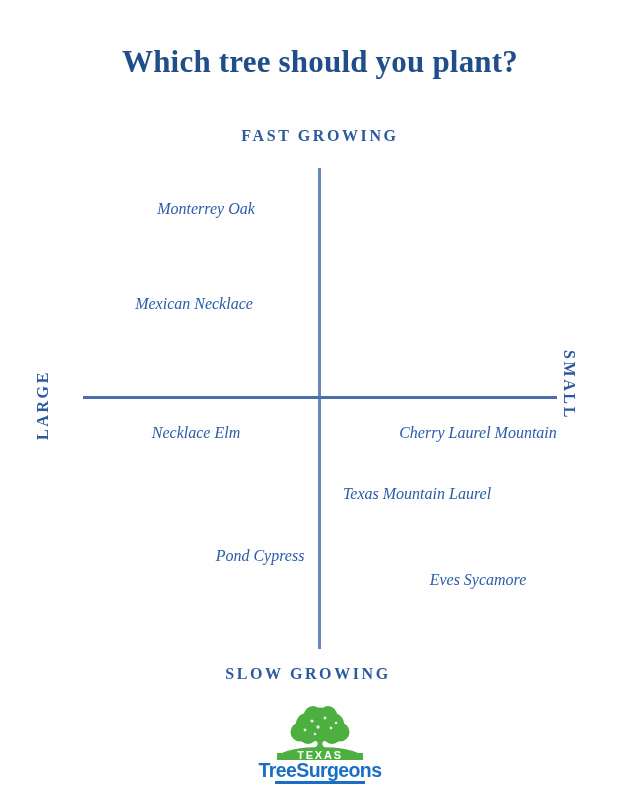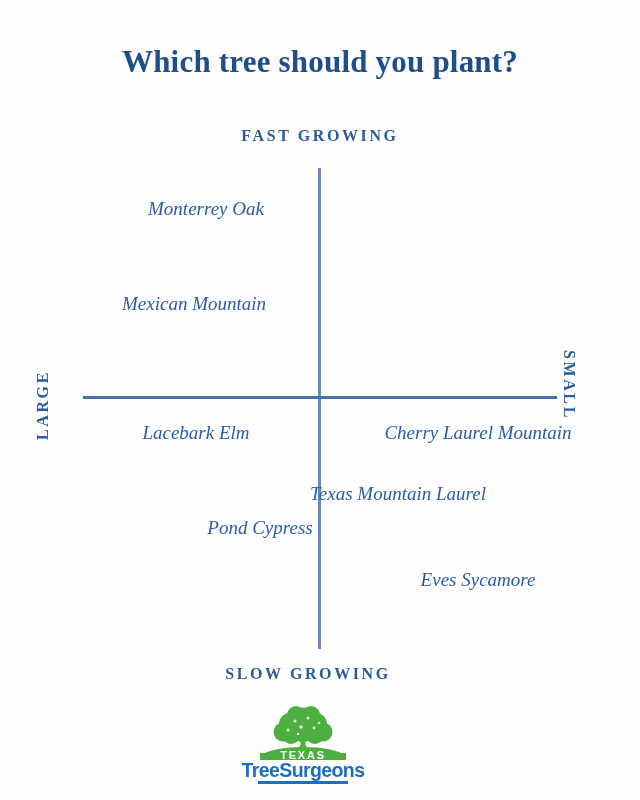--- a/index.html
+++ b/index.html
@@ -105,30 +105,30 @@
     transform: rotate(90deg);
     transform-origin: left top;
     white-space: nowrap;
   }
 
   
   .tree-item {
     position: absolute;
     font-family: "Liberation Serif", serif;
     font-style: italic;
-    font-size: 19px;
+    font-size: 16px;
     color: #2a5ca8;
     white-space: nowrap;
     transform: translate(-50%, -50%);
   }
 
   
   .logo {
     position: absolute;
-    left: 238px;
+    left: 255px;
     top: 703px;
     width: 130px;
     height: 82px;
   }
   .logo svg { display: block; }
 </style>
 </head>
 <body>
 
 <div id="infographic">
@@ -146,25 +146,25 @@
     <div class="pole-left-wrap">
       <div class="pole rot-ccw">LARGE</div>
     </div>
 
     <div class="pole-right-wrap">
       <div class="pole rot-cw">SMALL</div>
     </div>
 
     <div id="points-layer">
         <div class="tree-item" style="left: 206px; top: 209px;">Monterrey Oak</div>
-        <div class="tree-item" style="left: 194px; top: 304px;">Mexican Mountain</div>
-        <div class="tree-item" style="left: 196px; top: 433px;">Lacebark Elm</div>
-        <div class="tree-item" style="left: 260px; top: 528px;">Pond Cypress</div>
+        <div class="tree-item" style="left: 194px; top: 304px;">Mexican Necklace</div>
+        <div class="tree-item" style="left: 196px; top: 433px;">Necklace Elm</div>
+        <div class="tree-item" style="left: 260px; top: 556px;">Pond Cypress</div>
         <div class="tree-item" style="left: 478px; top: 433px;">Cherry Laurel Mountain</div>
-        <div class="tree-item" style="left: 398px; top: 494px;">Texas Mountain Laurel</div>
+        <div class="tree-item" style="left: 417px; top: 494px;">Texas Mountain Laurel</div>
         <div class="tree-item" style="left: 478px; top: 580px;">Eves Sycamore</div>
       </div>
 
   </div>
 
   <div class="logo">
     <svg width="130" height="82" viewBox="0 0 130 82" xmlns="http://www.w3.org/2000/svg">
 
       <g fill="#4CAF3F">
         <circle cx="65" cy="17" r="12.5"></circle>

